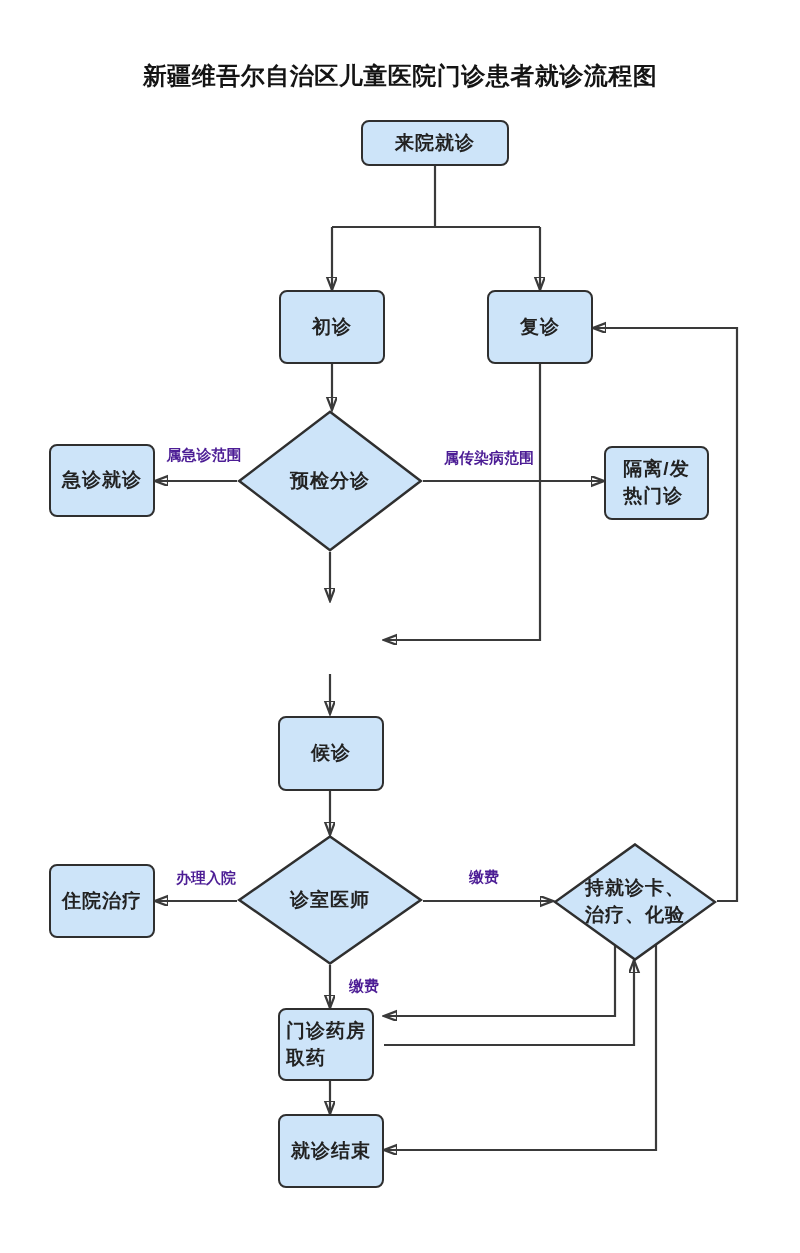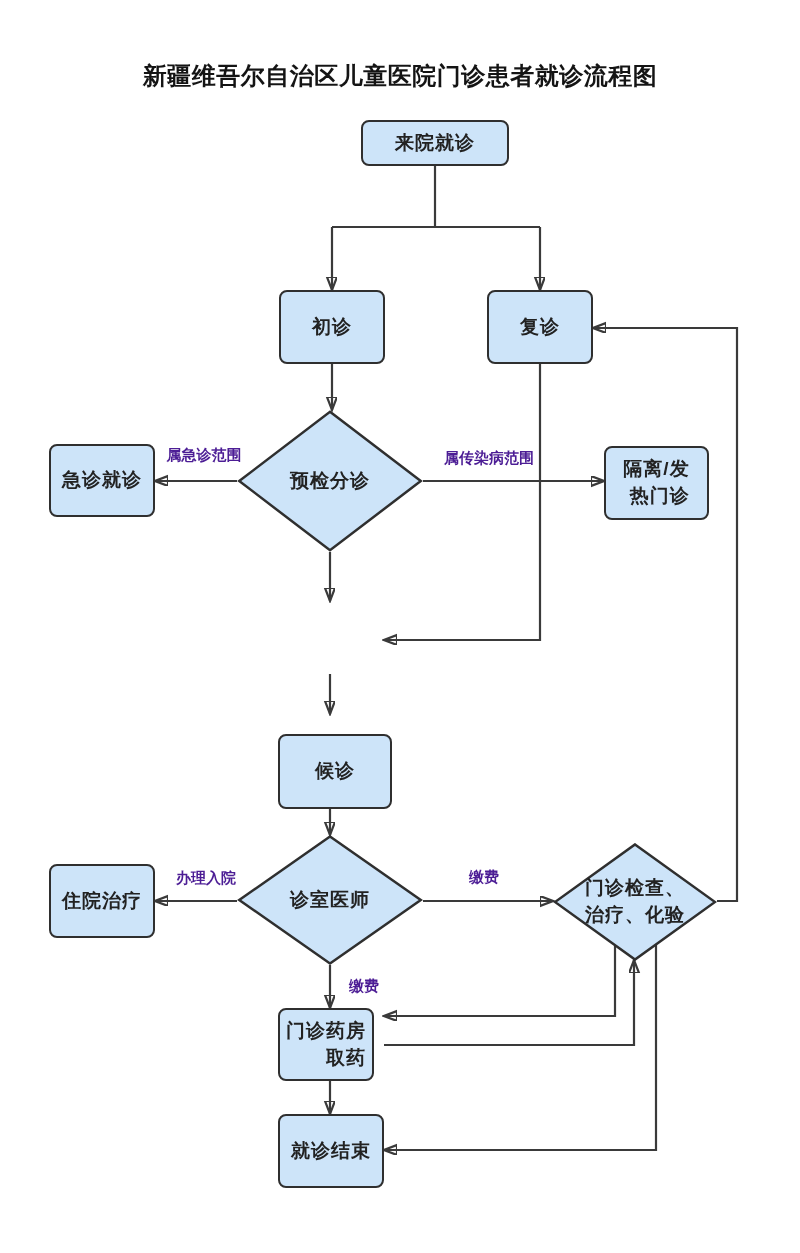--- a/index.html
+++ b/index.html
@@ -44,21 +44,21 @@
     background: #cde4f9;
     border: 2.5px solid #2f2f2f;
     border-radius: 8px;
   }
   .node .label {
     position: relative;
     z-index: 2;
     font-size: 19px;
     font-weight: 700;
     color: #222222;
-    text-align: right;
+    text-align: left;
     white-space: pre-line;
     line-height: 1.4;
     letter-spacing: 1px;
   }
   .node.diamond { background: transparent; border: none; }
   .node.diamond svg.dshape {
     position: absolute;
     left: 0; top: 0;
     width: 100%; height: 100%;
     z-index: 1;
@@ -134,40 +134,40 @@
   <div class="node rect" style="left:49px;top:444px;width:106px;height:73px">
     <span class="label">急诊就诊</span>
   </div>
 
   <div class="node rect" style="left:604px;top:446px;width:105px;height:74px">
     <span class="label">隔离/发
 热门诊</span>
   </div>
 
 
-  <div class="node rect" style="left:278px;top:734px;width:114px;height:75px">
+  <div class="node rect" style="left:278px;top:716px;width:106px;height:75px">
     <span class="label">候诊</span>
   </div>
 
   <div class="node diamond" style="left:237px;top:835px;width:186px;height:130px">
     <svg class="dshape" viewBox="0 0 100 100" preserveAspectRatio="none" aria-hidden="true">
       <polygon points="50,1.2 98.8,50 50,98.8 1.2,50" vector-effect="non-scaling-stroke"></polygon>
     </svg>
     <span class="label">诊室医师</span>
   </div>
 
   <div class="node rect" style="left:49px;top:864px;width:106px;height:74px">
     <span class="label">住院治疗</span>
   </div>
 
   <div class="node diamond" style="left:553px;top:843px;width:164px;height:118px">
     <svg class="dshape" viewBox="0 0 100 100" preserveAspectRatio="none" aria-hidden="true">
       <polygon points="50,1.2 98.8,50 50,98.8 1.2,50" vector-effect="non-scaling-stroke"></polygon>
     </svg>
-    <span class="label">门诊检查、
+    <span class="label">持就诊卡、
 治疗、化验</span>
   </div>
 
   <div class="node rect" style="left:278px;top:1008px;width:96px;height:73px">
     <span class="label">门诊药房
 取药</span>
   </div>
 
   <div class="node rect" style="left:278px;top:1114px;width:106px;height:74px">
     <span class="label">就诊结束</span>

